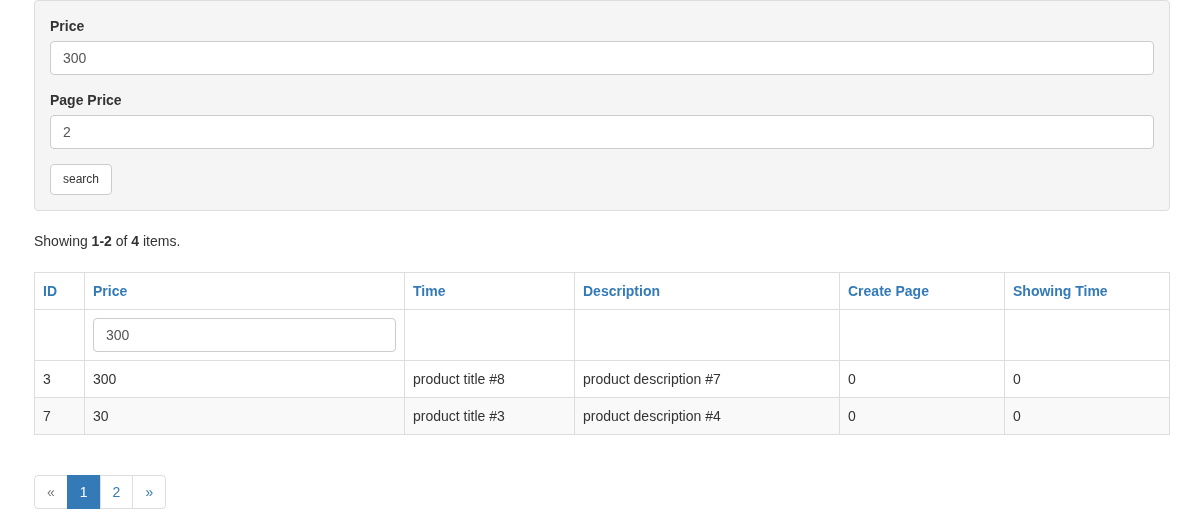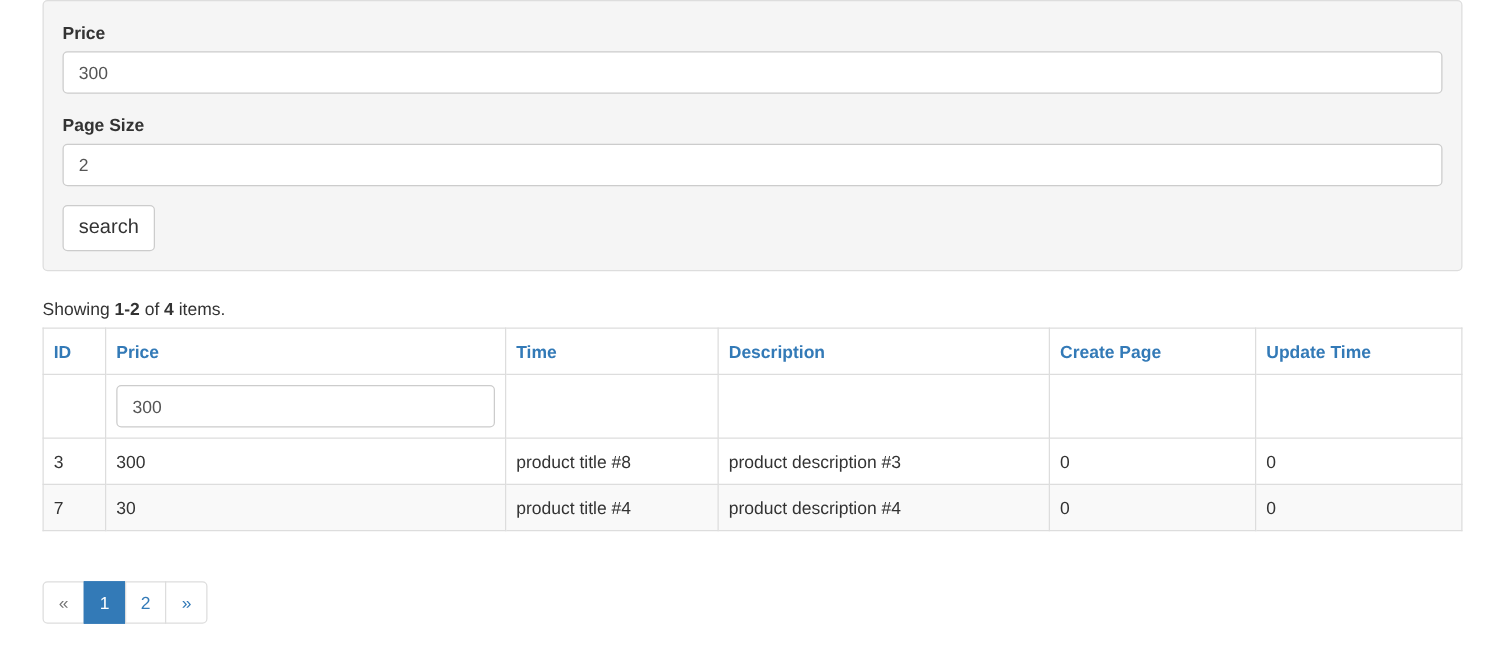--- a/index.html
+++ b/index.html
@@ -37,32 +37,32 @@
       font-size: 14px;
       line-height: 1.428571429;
       color: #555;
       background: #fff;
       border: 1px solid #ccc;
       border-radius: 4px;
     }
     .btn {
       display: inline-block;
       padding: 6px 12px;
-      font-size: 16px;
+      font-size: 12px;
       line-height: 1.428571429;
       text-align: center;
       cursor: pointer;
       background: #fff;
       border: 1px solid #ccc;
       border-radius: 4px;
       color: #333;
       margin-bottom: 0;
     }
     .summary {
-      margin-bottom: 5px;
+      margin-bottom: 21px;
       color: #333;
     }
     .table {
       width: 100%;
       border-collapse: collapse;
       border: 1px solid #ddd;
       margin-bottom: 20px;
     }
     .table th, .table td {
       padding: 8px;
@@ -142,62 +142,62 @@
 <body>
 
 
 
 <div class="panel">
   <div class="form-group">
     <label>Price</label>
     <input type="text" class="form-control" value="300" style="">
   </div>
   <div class="form-group">
-    <label>Page Size</label>
+    <label>Page Price</label>
     <input type="text" class="form-control" value="2" style="">
   </div>
   <button class="btn">search</button>
 </div>
 
 <div class="summary">
   <span>Showing </span><b>1-2</b><span> of </span><b>4</b><span> items.</span>
 </div>
 
 <table class="table">
   <thead>
     <tr>
       <th class="col-id"><a href="#">ID</a></th>
       <th class="col-price"><a href="#">Price</a></th>
       <th class="col-title"><a href="#">Time</a></th>
       <th><a href="#">Description</a></th>
       <th class="col-create"><a href="#">Create Page</a></th>
-      <th class="col-update"><a href="#">Update Time</a></th>
+      <th class="col-update"><a href="#">Showing Time</a></th>
     </tr>
   </thead>
   <tbody>
     <tr class="filter-row">
       <td></td>
       <td><input type="text" class="filter-input" value="300" style=""></td>
       <td></td>
       <td></td>
       <td></td>
       <td></td>
     </tr>
     <tr>
       <td>3</td>
       <td>300</td>
       <td>product title #8</td>
-      <td>product description #3</td>
+      <td>product description #7</td>
       <td>0</td>
       <td>0</td>
     </tr>
     <tr>
       <td>7</td>
       <td>30</td>
-      <td>product title #4</td>
+      <td>product title #3</td>
       <td>product description #4</td>
       <td>0</td>
       <td>0</td>
     </tr>
   </tbody>
 </table>
 
 <ul class="pagination">
   <li class="disabled"><span>«</span></li>
   <li class="active"><a href="#">1</a></li>

